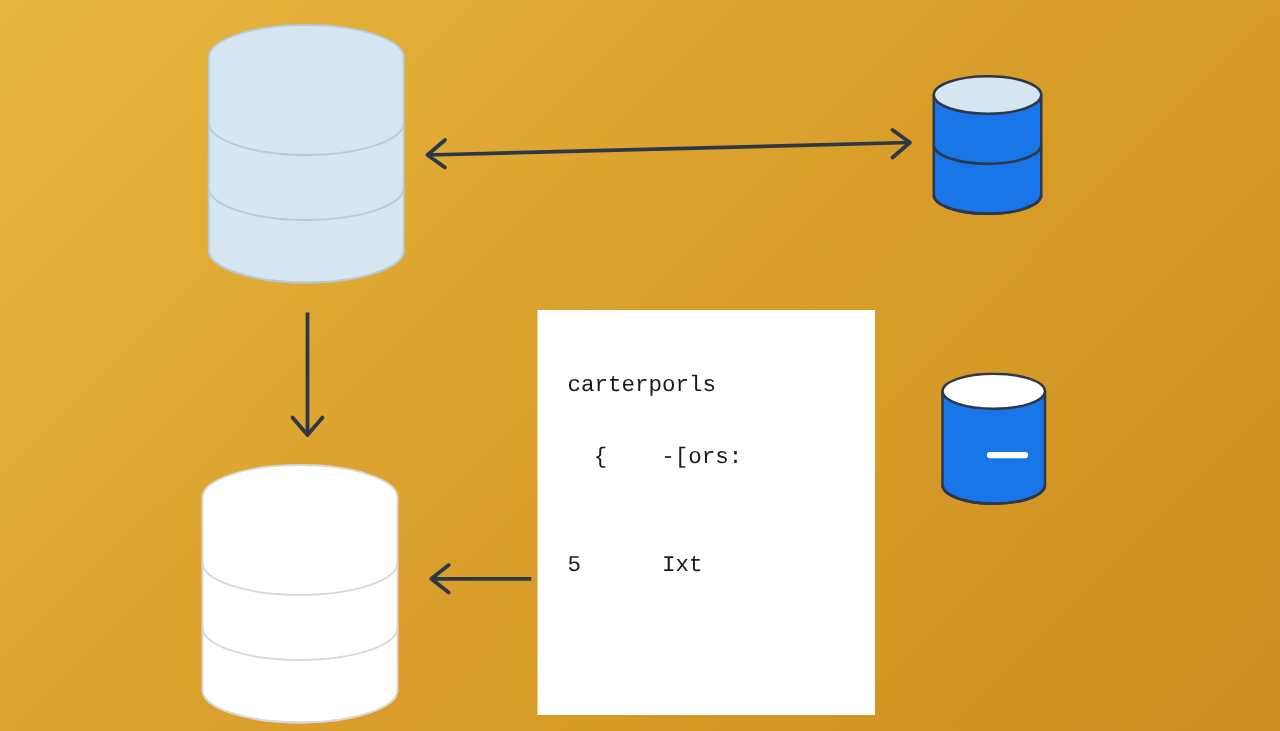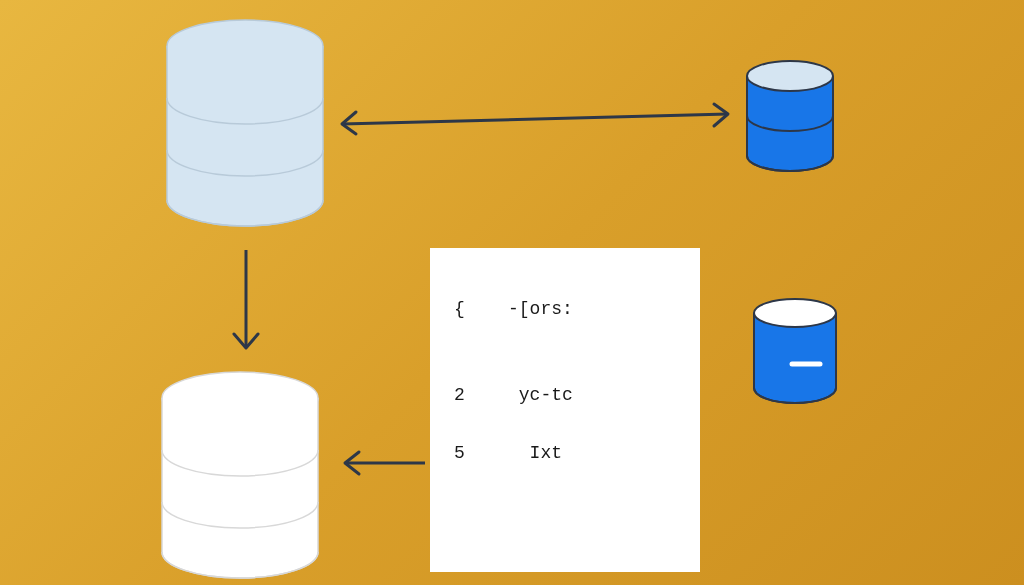--- a/index.html
+++ b/index.html
@@ -64,23 +64,23 @@
 <div class="cylinder" style="left:752px; top:298px;">
   <svg width="86" height="108" viewBox="0 0 86 108">
     <path d="M 2 15 L 2 90 A 41 15 0 0 0 84 90 L 84 15" fill="#1876e8" stroke="#2d3748" stroke-width="2"></path>
     <ellipse cx="43" cy="15" rx="41" ry="14" fill="#ffffff" stroke="#2d3748" stroke-width="2"></ellipse>
     <path d="M 2 90 A 41 15 0 0 0 84 90" fill="none" stroke="#2d3748" stroke-width="2"></path>
     <line x1="40" y1="66" x2="68" y2="66" stroke="#ffffff" stroke-width="5" stroke-linecap="round"></line>
   </svg>
 </div>
 
 <div class="code-box" style="left:430px; top:248px; width:270px;">
-<span style="display: block;">{    -[ors:</span>
+<span style="display: block;">carterporls</span>
+<span style="display: block; margin-left: 21px;">{    -[ors:</span>
 <span style="display: block;"></span>
-<span style="display: block;">2     yc-tc</span>
 <span style="display: block;">5      Ixt</span>
 
 
 </div>
 
 <div class="arrow" style="left:330px; top:100px;">
   <svg width="410" height="40" viewBox="0 0 410 40">
     <line x1="12" y1="24" x2="398" y2="14" stroke="#2d3748" stroke-width="3"></line>
     <polyline points="26,12 12,24 26,34" fill="none" stroke="#2d3748" stroke-width="3" stroke-linecap="round" stroke-linejoin="round"></polyline>
     <polyline points="384,4 398,14 384,26" fill="none" stroke="#2d3748" stroke-width="3" stroke-linecap="round" stroke-linejoin="round"></polyline>

